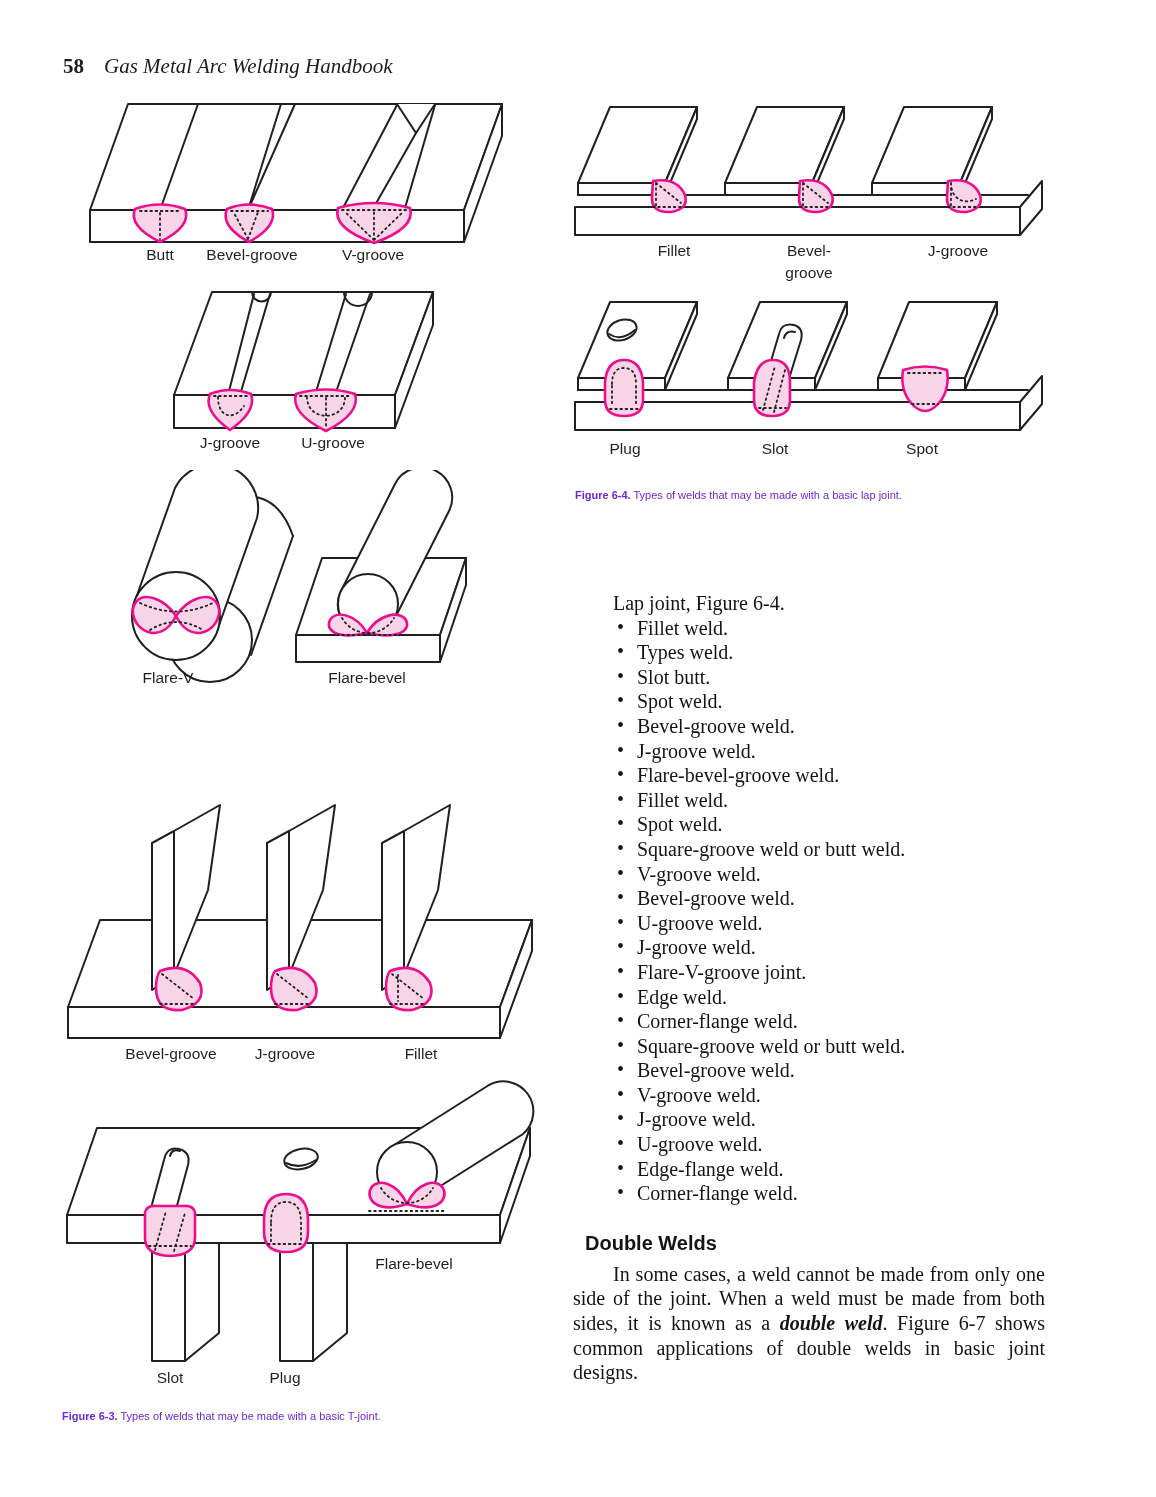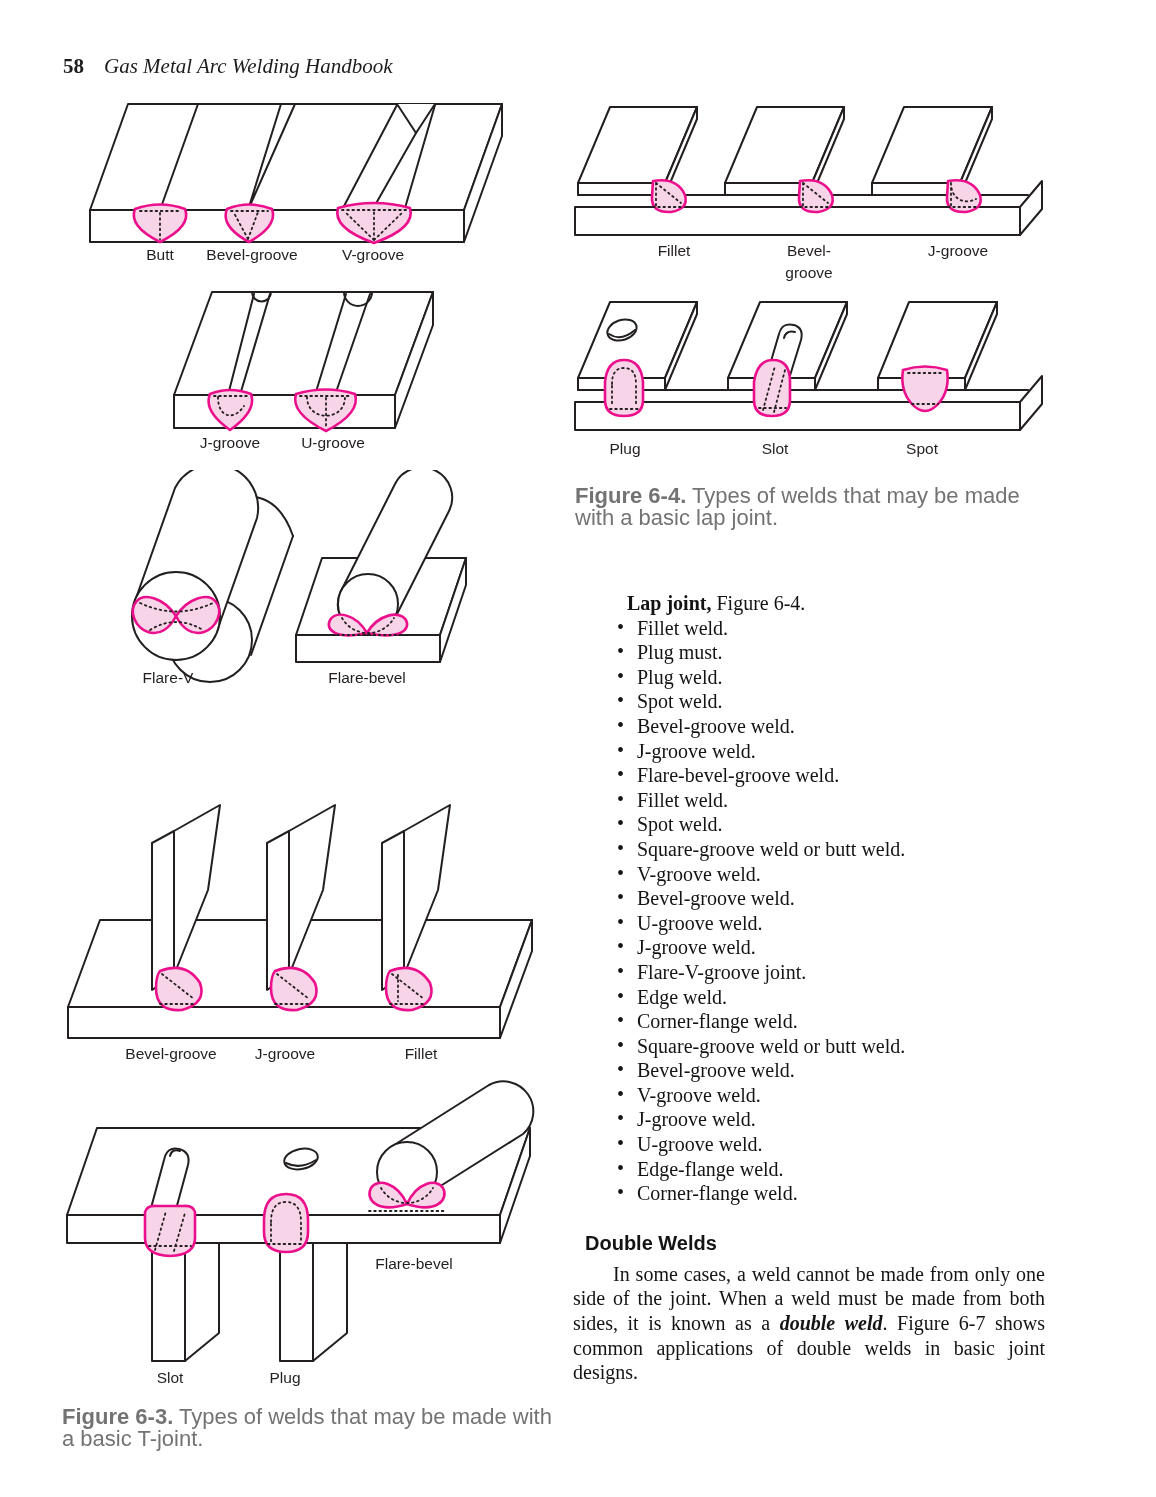--- a/index.html
+++ b/index.html
@@ -8,26 +8,26 @@
   .hdr{position:absolute;top:54px;left:63px;font-family:"Liberation Serif",serif;font-size:21px;}
   .hdr .num{font-weight:bold;}
   .hdr .ttl{font-style:italic;margin-left:20px;}
   .figsvg{position:absolute;}
   
   .fw{fill:#ffffff;stroke:#231f20;stroke-width:2;stroke-linejoin:round;}
   .ln{fill:none;stroke:#231f20;stroke-width:2;stroke-linejoin:round;stroke-linecap:round;}
   .weld{fill:#f8d4e8;stroke:#ec0f8c;stroke-width:2.6;stroke-linejoin:round;}
   .dot{fill:none;stroke:#231f20;stroke-width:1.8;stroke-dasharray:1.6 3.6;stroke-linecap:round;}
   .lbl{font-family:"Liberation Sans",sans-serif;font-size:15.5px;fill:#231f20;text-anchor:middle;}
-  .cap{position:absolute;font-size:22px;line-height:21.5px;color:#737373;}
+  .cap{position:absolute;font-size:11px;line-height:21.5px;color:#6d28d9;}
   .cap b{font-weight:bold;}
   .bodycol{position:absolute;left:573px;top:591px;width:472px;
            font-family:"Liberation Serif",serif;font-size:20px;line-height:24.6px;color:#141414;}
   .lh{padding-left:40px;}
-  .lh .hb{font-weight:bold;margin-left:14px;}
+  .lh .hb{font-weight:normal;}
   .li{position:relative;padding-left:64px;}
   .li .b{position:absolute;left:44px;top:-1px;}
   .h2{font-family:"Liberation Sans",sans-serif;font-weight:bold;font-size:20px;
       margin:26px 0 8px 12px;line-height:22px;}
   .para{text-align:justify;text-indent:40px;}
   .para .bi{font-weight:bold;font-style:italic;margin-top:8px;}
 </style>
 </head>
 <body>
 
@@ -210,22 +210,22 @@
     <text class="lbl" x="230" y="303">Plug</text>
   </svg>
 
   <div class="cap" style="left:62px;top:1406px;width:500px">
     <b>Figure 6-3.</b><span> Types of welds that may be made with a basic T-joint.</span>
   </div>
 
   <div class="bodycol">
     <div class="lh"><span class="hb">Lap joint,</span><span> Figure 6-4.</span></div>
     <div class="li"><span class="b">•</span><span>Fillet weld.</span></div>
-    <div class="li"><span class="b">•</span><span>Plug must.</span></div>
-    <div class="li"><span class="b">•</span><span>Plug weld.</span></div>
+    <div class="li"><span class="b">•</span><span>Types weld.</span></div>
+    <div class="li"><span class="b">•</span><span>Slot butt.</span></div>
     <div class="li"><span class="b">•</span><span>Spot weld.</span></div>
     <div class="li"><span class="b">•</span><span>Bevel-groove weld.</span></div>
     <div class="li"><span class="b">•</span><span>J-groove weld.</span></div>
     <div class="li"><span class="b">•</span><span>Flare-bevel-groove weld.</span></div>
     <div class="li"><span class="b">•</span><span>Fillet weld.</span></div>
     <div class="li"><span class="b">•</span><span>Spot weld.</span></div>
     <div class="li"><span class="b">•</span><span>Square-groove weld or butt weld.</span></div>
     <div class="li"><span class="b">•</span><span>V-groove weld.</span></div>
     <div class="li"><span class="b">•</span><span>Bevel-groove weld.</span></div>
     <div class="li"><span class="b">•</span><span>U-groove weld.</span></div>

